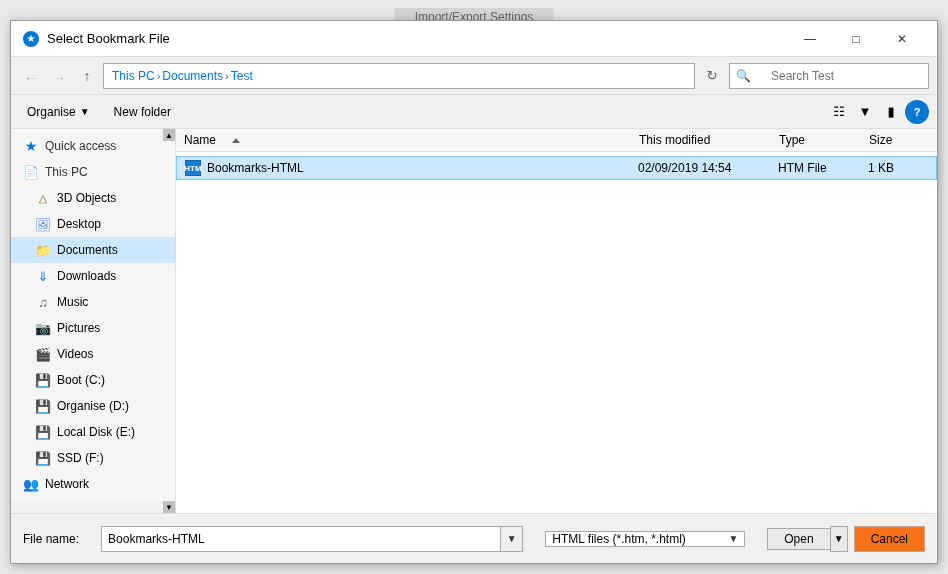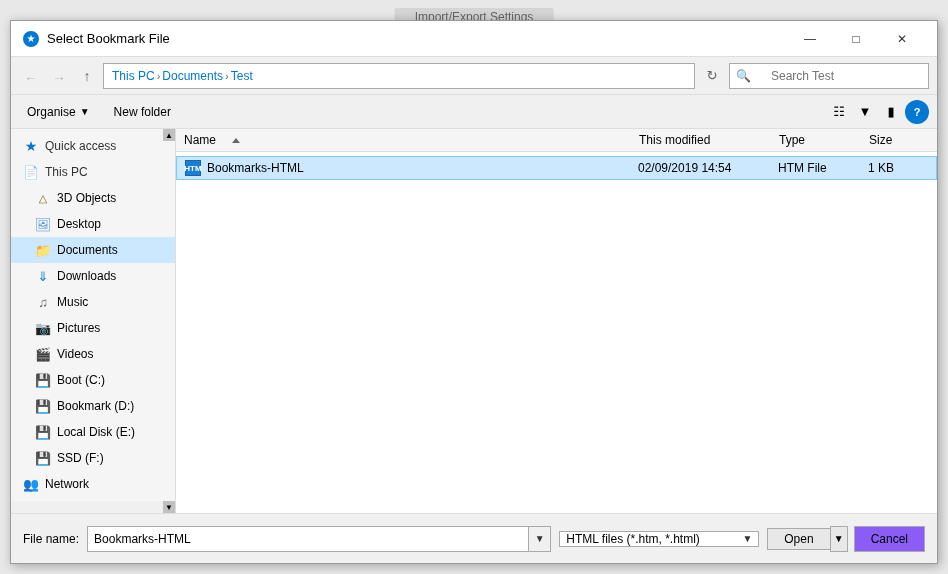--- a/index.html
+++ b/index.html
@@ -78,31 +78,31 @@
     .file-list-header { display: grid; grid-template-columns: 1fr 140px 90px 60px; padding: 4px 8px; border-bottom: 1px solid #ddd; background: #f5f5f5; }
     .col-header { font-size: 12px; color: #000; cursor: pointer; display: flex; align-items: center; gap: 12px; }
     .file-list-body { flex: 1; overflow-y: auto; padding: 4px 0; }
     .file-item { display: grid; grid-template-columns: 1fr 140px 90px 60px; padding: 3px 8px; cursor: pointer; align-items: center; }
     .file-item.selected { background: #cce8ff; border: 1px solid #7ec8fd; }
     .file-name-cell { display: flex; align-items: center; gap: 6px; font-size: 12px; }
     .file-icon { width: 16px; height: 16px; background: #e8a000; border: 1px solid #c07800; display: flex; align-items: center; justify-content: center; font-size: 9px; color: white; flex-shrink: 0; }
     .file-cell { font-size: 12px; }
     
     
-    .bottom-bar { height: 50px; background: #f0f0f0; border-top: 1px solid #ddd; display: flex; align-items: center; padding: 0 12px; gap: 8px; }
+    .bottom-bar { height: 50px; background: #f0f0f0; border-top: 1px solid #ddd; display: flex; align-items: center; padding: 0 12px; gap: 22px; }
     .file-name-label { font-size: 12px; color: #000; white-space: nowrap; }
     .file-name-input-wrapper { flex: 1; height: 26px; border: 1px solid #aaa; background: white; display: flex; align-items: center; }
     .file-name-input { flex: 1; height: 100%; border: none; outline: none; padding: 0 6px; font-size: 12px; }
     .file-name-dropdown { width: 22px; height: 100%; border-left: 1px solid #aaa; background: #f0f0f0; cursor: pointer; display: flex; align-items: center; justify-content: center; font-size: 10px; color: #333; }
     .file-type-select { width: 200px; height: 16px; border: 1px solid #aaa; background: white; display: flex; align-items: center; padding: 0 6px; gap: 4px; font-size: 12px; cursor: pointer; }
     .file-type-arrow { font-size: 10px; color: #333; margin-left: auto; }
     .action-buttons { display: flex; align-items: center; gap: 0; }
     .open-btn { height: 22px; padding: 0 16px; background: #e8e8e8; border: 1px solid #aaa; cursor: pointer; font-size: 12px; border-right: none; }
     .open-arrow-btn { width: 18px; height: 26px; background: #e8e8e8; border: 1px solid #aaa; cursor: pointer; display: flex; align-items: center; justify-content: center; font-size: 10px; }
-    .cancel-btn { height: 26px; padding: 0 16px; background: #8b5cf6; border: 1px solid #aaa; cursor: pointer; font-size: 12px; margin-left: 6px; }
+    .cancel-btn { height: 26px; padding: 0 16px; background: #f97316; border: 1px solid #aaa; cursor: pointer; font-size: 12px; margin-left: 6px; }
     
     
     .sidebar-container { position: relative; width: 165px; border-right: 1px solid #ddd; display: flex; flex-direction: column; }
     .scroll-thumb-up { position: absolute; right: 0; top: 0; width: 12px; height: 12px; background: #c0c0c0; display: flex; align-items: center; justify-content: center; font-size: 8px; cursor: pointer; }
     .scroll-thumb-down { position: absolute; right: 0; bottom: 0; width: 12px; height: 12px; background: #c0c0c0; display: flex; align-items: center; justify-content: center; font-size: 8px; cursor: pointer; }
 
     
     .file-list-body::-webkit-scrollbar { width: 12px; }
     .file-list-body::-webkit-scrollbar-track { background: #f5f5f5; }
     .file-list-body::-webkit-scrollbar-thumb { background: #c0c0c0; }
@@ -219,21 +219,21 @@
             <span class="sidebar-label">Videos</span>
           </div>
 
           <div class="sidebar-item indent-1">
             <div class="sidebar-icon icon-drive">💾</div>
             <span class="sidebar-label">Boot (C:)</span>
           </div>
 
           <div class="sidebar-item indent-1">
             <div class="sidebar-icon icon-drive">💾</div>
-            <span class="sidebar-label">Bookmark (D:)</span>
+            <span class="sidebar-label">Organise (D:)</span>
           </div>
 
           <div class="sidebar-item indent-1">
             <div class="sidebar-icon icon-drive">💾</div>
             <span class="sidebar-label">Local Disk (E:)</span>
           </div>
 
           <div class="sidebar-item indent-1">
             <div class="sidebar-icon icon-drive">💾</div>
             <span class="sidebar-label">SSD (F:)</span>

